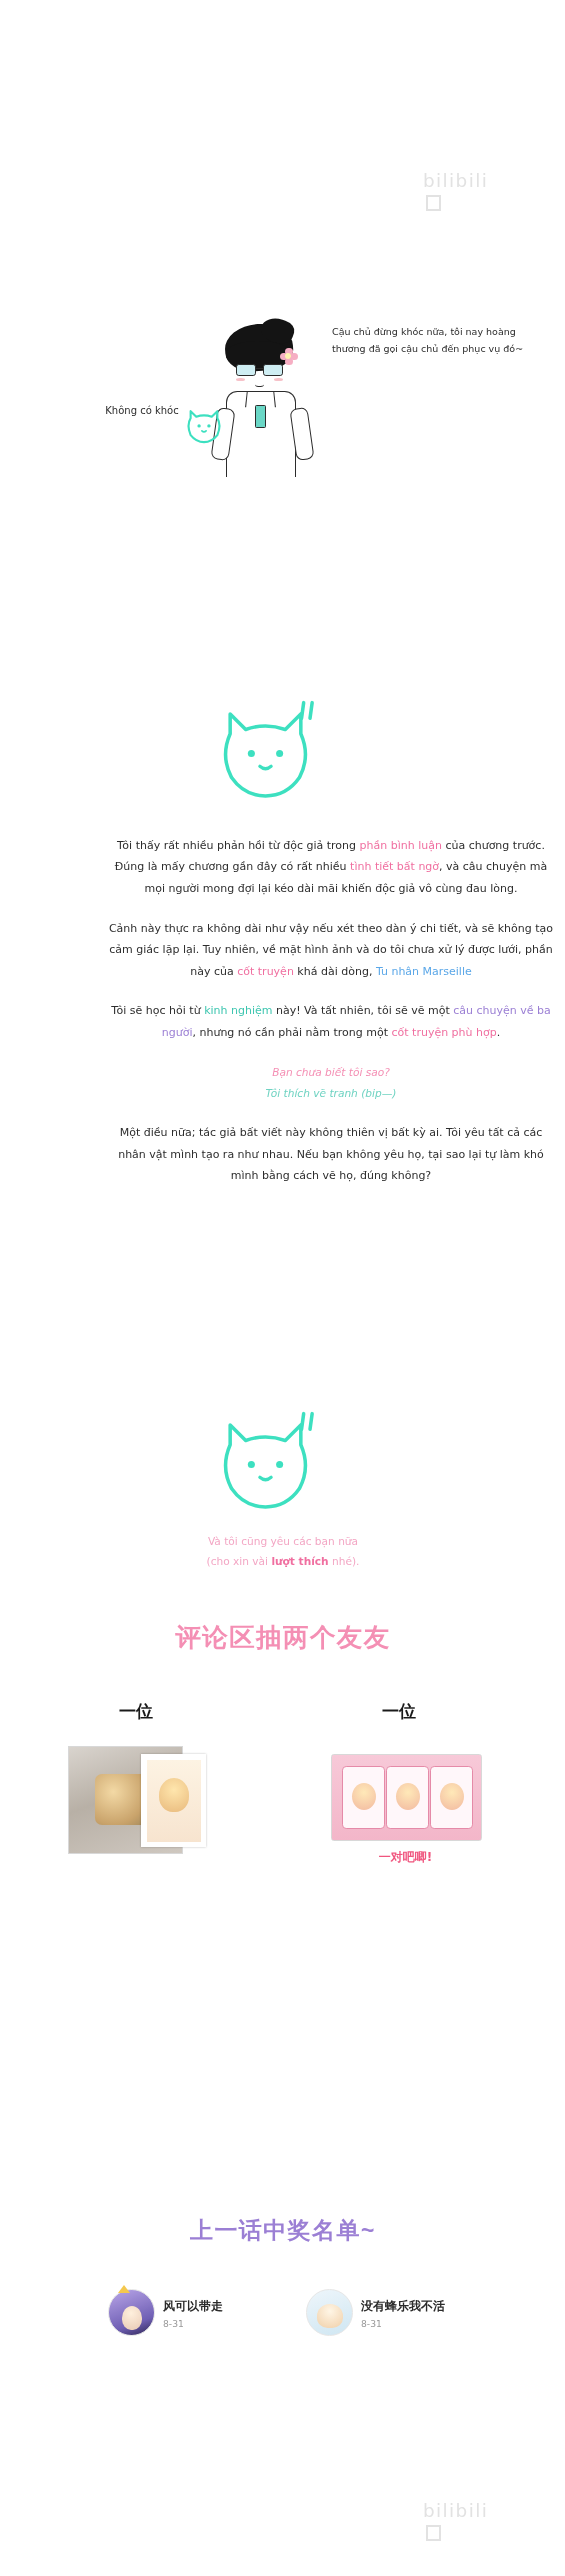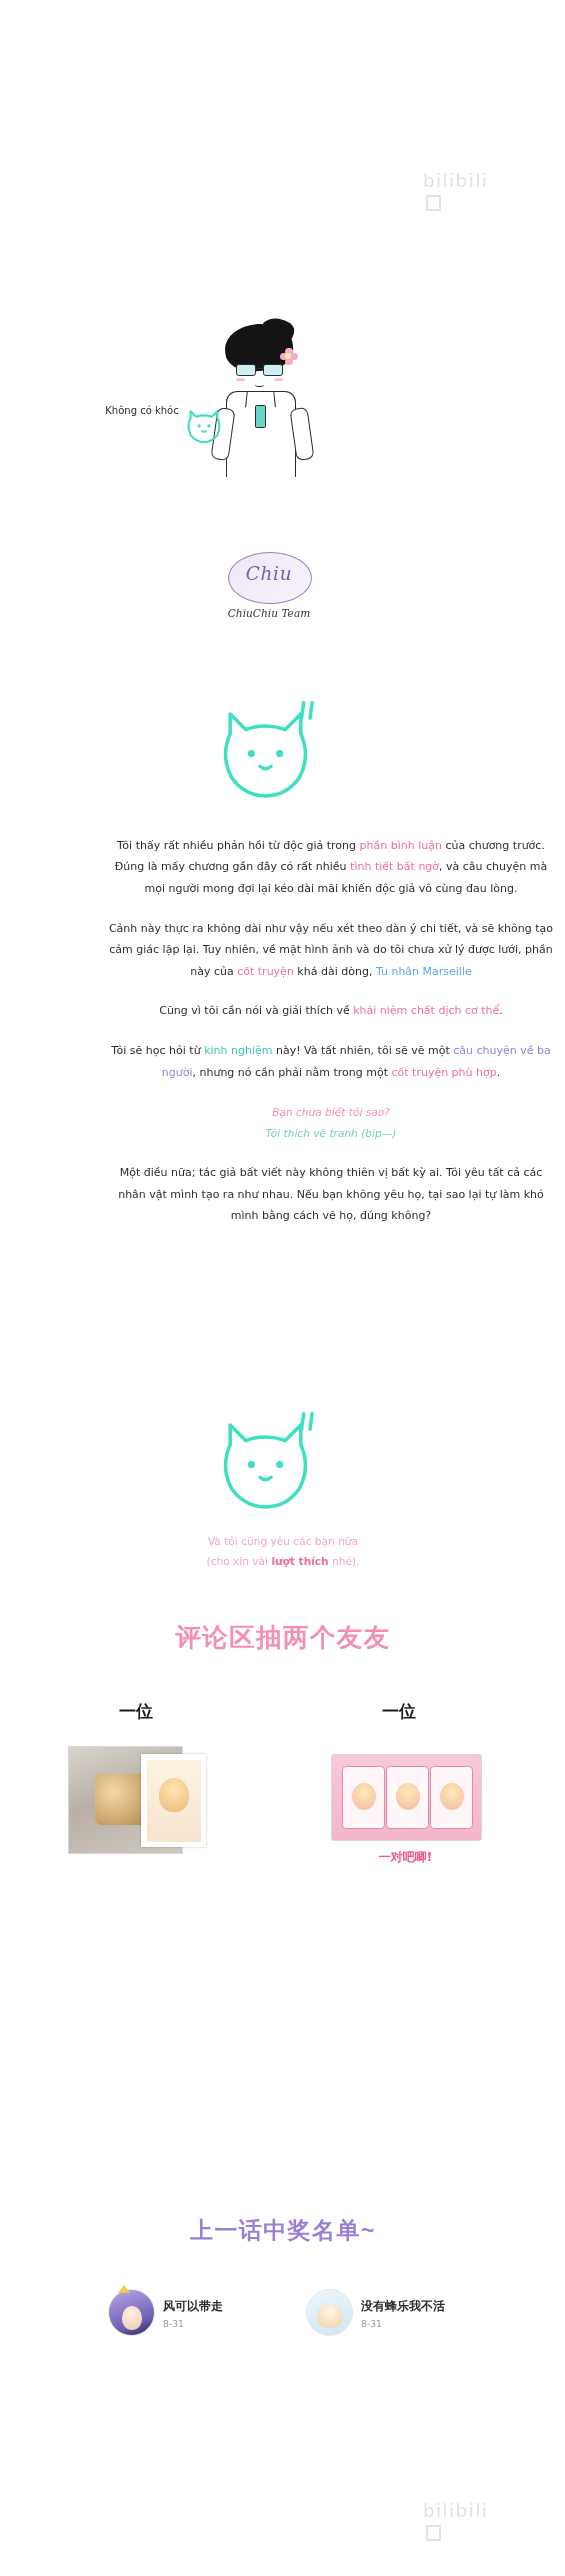--- a/index.html
+++ b/index.html
@@ -437,20 +437,21 @@
 <body>
 
 <div class="page">
 
   <div class="wm wm-top">
     <span>bilibili</span><span class="wm-box"></span>
   </div>
 
   <div class="illus">
 
+    <div class="speech-right">Cậu chủ đừng khóc nữa, tôi nay hoàng thương đã gọi cậu chủ đến phục vụ đó~</div>
 
     <div class="speech-left">Không có khóc</div>
 
     <div class="chibi">
       <div class="face"></div>
       <div class="hair"></div>
       <div class="fringe"></div>
       <div class="glasses">
         <div class="lens l"></div>
         <div class="bridge"></div>
@@ -476,45 +477,37 @@
     <div class="cat" style="top:100px; left:185px;">
       <svg width="38" height="41" viewBox="0 0 54 58" fill="none">
         <path d="M8 20 L8 10 L16 18 Q27 14 38 18 L46 10 L46 20 Q52 30 46 44 Q38 54 27 54 Q16 54 8 44 Q2 30 8 20 Z" stroke="#3de0c0" stroke-width="3" fill="none" stroke-linejoin="round"></path>
         <circle cx="20" cy="31" r="2.4" fill="#3de0c0"></circle>
         <circle cx="34" cy="31" r="2.4" fill="#3de0c0"></circle>
         <path d="M24 38 Q27 41 30 38" stroke="#3de0c0" stroke-width="2.4" fill="none" stroke-linecap="round"></path>
       </svg>
     </div>
   </div>
 
-  <div class="logo">
-    <div class="ring"></div>
-    <div class="word">Chiu</div>
-    <div class="team">ChiuChiu Team</div>
-  </div>
 
   <div class="cat" style="top:697px; left:216px;">
     <svg width="99" height="106" viewBox="0 0 140 150" fill="none">
       <path d="M20 52 L20 24 L42 46 Q70 36 98 46 L120 24 L120 52 Q134 84 118 114 Q100 140 70 140 Q40 140 22 114 Q6 84 20 52 Z" stroke="#3de0c0" stroke-width="5" fill="none" stroke-linejoin="round"></path>
       <circle cx="50" cy="80" r="5" fill="#3de0c0"></circle>
       <circle cx="90" cy="80" r="5" fill="#3de0c0"></circle>
       <path d="M62 98 Q70 105 78 98" stroke="#3de0c0" stroke-width="4.5" fill="none" stroke-linecap="round"></path>
       <path d="M124 8 L121 30 M136 8 L133 30" stroke="#3de0c0" stroke-width="5" stroke-linecap="round"></path>
     </svg>
   </div>
 
   <div class="textblock">
     <p>
       Tôi thấy rất nhiều phản hồi từ độc giả trong <span class="pink">phần bình luận</span> của chương trước. Đúng là mấy chương gần đây có rất nhiều <span class="pink">tình tiết bất ngờ</span>, và câu chuyện mà mọi người mong đợi lại kéo dài mãi khiến độc giả vô cùng đau lòng.
     </p>
     <p>
       Cảnh này thực ra không dài như vậy nếu xét theo dàn ý chi tiết, và sẽ không tạo cảm giác lặp lại. Tuy nhiên, về mặt hình ảnh và do tôi chưa xử lý được lưới, phần này của <span class="pink">cốt truyện</span> khá dài dòng, <span class="blue">Tu nhân Marseille</span>
-    </p>
-    <p>
-      Cũng vì tôi cần nói và giải thích về <span class="pink">khái niệm chất dịch cơ thể</span>.
     </p>
     <p>
       Tôi sẽ học hỏi từ <span class="teal">kinh nghiệm</span> này! Và tất nhiên, tôi sẽ vẽ một <span class="purple">câu chuyện về ba người</span>, nhưng nó cần phải nằm trong một <span class="pink">cốt truyện phù hợp</span>.
     </p>
     <p class="centered-small">
       <span class="italic-pink">Bạn chưa biết tôi sao?</span><br>
       <span class="italic-teal">Tôi thích vẽ tranh (bip—)</span>
     </p>
     <p>Một điều nữa; tác giả bất viết này không thiên vị bất kỳ ai. Tôi yêu tất cả các nhân vật mình tạo ra như nhau. Nếu bạn không yêu họ, tại sao lại tự làm khó mình bằng cách vẽ họ, đúng không?</p>
   </div>

